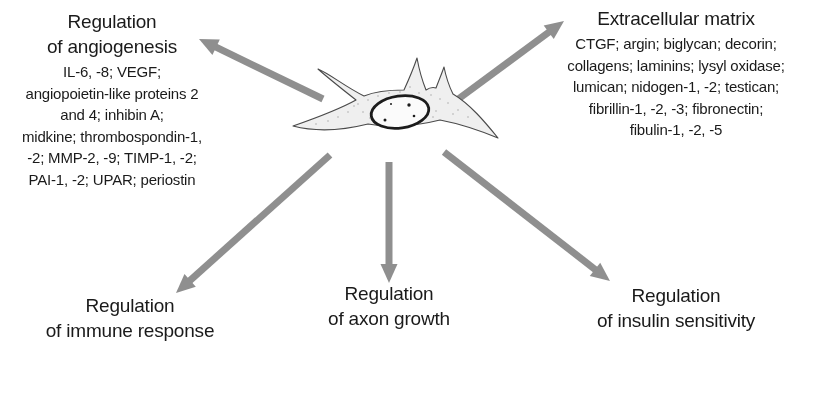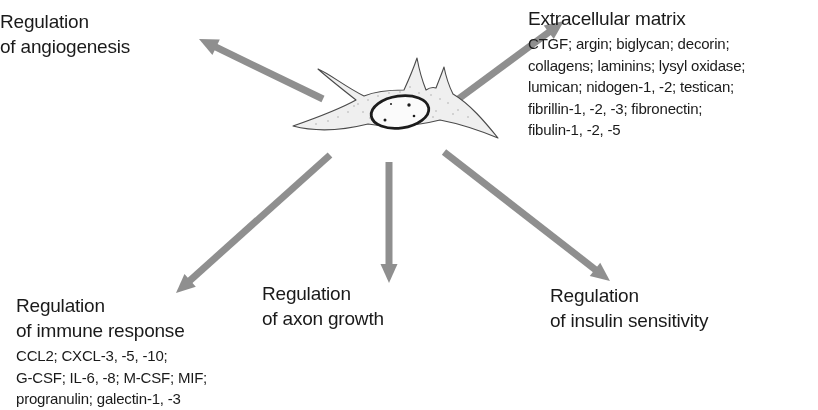--- a/index.html
+++ b/index.html
@@ -5,21 +5,21 @@
   html, body { margin: 0; padding: 0; background: #ffffff; }
   .canvas {
     position: relative;
     width: 818px;
     height: 410px;
     background: #ffffff;
     overflow: hidden;
     font-family: "Liberation Sans", sans-serif;
     color: #1a1a1a;
   }
-  .node { position: absolute; }
+  .node { position: absolute; text-align: center; }
   .node-title {
     font-size: 19px;
     line-height: 25px;
     letter-spacing: -0.2px;
     color: #1a1a1a;
   }
   .node-body {
     font-size: 15px;
     line-height: 21.5px;
     letter-spacing: -0.2px;
@@ -97,30 +97,30 @@
     <g fill="#1c1c1c">
       <circle cx="121" cy="51" r="1.7"></circle>
         <circle cx="126" cy="62" r="1.3"></circle>
       <circle cx="97" cy="66" r="1.5"></circle>
         <circle cx="103" cy="50" r="1.0"></circle>
     </g>
   </svg>
 
   <div class="node node-angiogenesis">
     <div class="node-title">Regulation<br>of angiogenesis</div>
+    <div class="node-body">IL-6, -8; VEGF;<br>angiopoietin-like proteins 2<br>and 4; inhibin A;<br>midkine; thrombospondin-1,<br>-2; MMP-2, -9; TIMP-1, -2;<br>PAI-1, -2; UPAR; periostin</div>
   </div>
 
   <div class="node node-ecm">
     <div class="node-title">Extracellular matrix</div>
     <div class="node-body">CTGF; argin; biglycan; decorin;<br>collagens; laminins; lysyl oxidase;<br>lumican; nidogen-1, -2; testican;<br>fibrillin-1, -2, -3; fibronectin;<br>fibulin-1, -2, -5</div>
   </div>
 
   <div class="node node-immune">
     <div class="node-title">Regulation<br>of immune response</div>
-    <div class="node-body">CCL2; CXCL-3, -5, -10;<br>G-CSF; IL-6, -8; M-CSF; MIF;<br>progranulin; galectin-1, -3</div>
   </div>
 
   <div class="node node-axon">
     <div class="node-title">Regulation<br>of axon growth</div>
   </div>
 
   <div class="node node-insulin">
     <div class="node-title">Regulation<br>of insulin sensitivity</div>
   </div>
 

